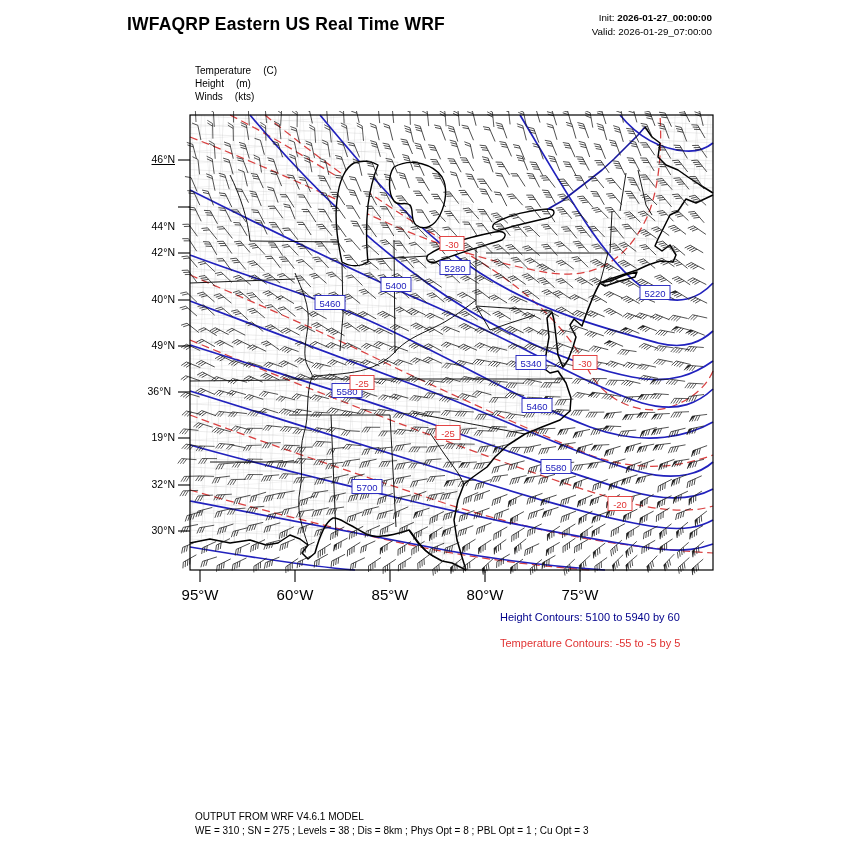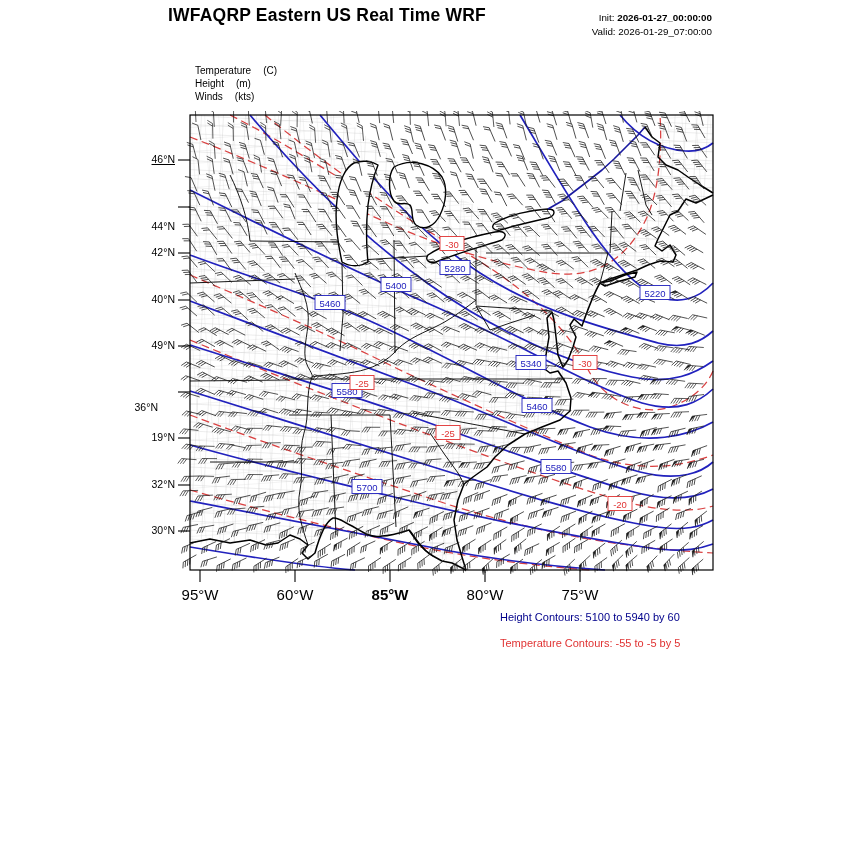--- a/index.html
+++ b/index.html
@@ -1,18 +1,18 @@
 <!DOCTYPE html>
 <html><head>
 <meta charset="utf-8">
 <style>
   html,body{margin:0;padding:0;background:#fff;}
   #page{position:relative;width:850px;height:850px;background:#ffffff;overflow:hidden;
         font-family:"Liberation Sans", sans-serif;color:#000;}
-  #title{position:absolute;left:127px;top:5px;width:400px;text-align:center;
+  #title{position:absolute;left:127px;top:14px;width:400px;
          font-size:17.5px;font-weight:bold;letter-spacing:0.2px;}
   #runinfo{position:absolute;right:138px;top:11px;text-align:right;font-size:9.8px;line-height:13.5px;}
   #runinfo .b{font-weight:bold;}
   #legend{position:absolute;left:195px;top:64px;font-size:10px;line-height:13px;}
   .legrow .unit{display:inline-block;margin-left:12px;}
   #mapwrap{position:absolute;left:174px;top:111px;}
   .latlab{position:absolute;width:36px;text-align:right;font-size:10.5px;}
   .lonlab{position:absolute;width:50px;text-align:center;font-size:15px;}
   #notes{position:absolute;left:500px;top:604px;font-size:11px;line-height:26px;}
   #note-height{color:#00008b;}
@@ -2950,30 +2950,34 @@
         </g>
       </svg>
   </div>
 
   <div id="axislabels">
       <div class="latlab" style="left: 139px; top: 153px; text-decoration: underline;">46°N</div>
       <div class="latlab" style="left: 139px; top: 212px; margin-top: 8px;">44°N</div>
       <div class="latlab" style="left: 139px; top: 246px;">42°N</div>
       <div class="latlab" style="left: 139px; top: 293px;">40°N</div>
       <div class="latlab" style="left: 139px; top: 339px;">49°N</div>
-      <div class="latlab" style="left: 122px; top: 385px; margin-top: 16px;">36°N</div>
+      <div class="latlab" style="left: 135px; top: 385px;">36°N</div>
       <div class="latlab" style="left: 139px; top: 431px;">19°N</div>
       <div class="latlab" style="left: 139px; top: 478px;">32°N</div>
       <div class="latlab" style="left: 139px; top: 524px;">30°N</div>
       <div class="lonlab" style="left: 175px; top: 586px;">95°W</div>
       <div class="lonlab" style="left: 270px; top: 586px;">60°W</div>
-      <div class="lonlab" style="left: 365px; top: 586px; font-weight: bold;">85°W</div>
+      <div class="lonlab" style="left: 365px; top: 586px;">85°W</div>
       <div class="lonlab" style="left: 460px; top: 586px;">80°W</div>
       <div class="lonlab" style="left: 555px; top: 586px;">75°W</div>
     </div>
 
   <div id="notes">
     <div id="note-height">Height Contours: 5100 to 5940 by 60</div>
     <div id="note-temp">Temperature Contours: -55 to -5 by 5</div>
   </div>
 
+  <div id="footer">
+    <div>OUTPUT FROM WRF V4.6.1 MODEL</div>
+    <div>WE = 310 ; SN = 275 ; Levels = 38 ; Dis = 8km ; Phys Opt = 8 ; PBL Opt = 1 ; Cu Opt = 3</div>
+  </div>
 
 </div>
 
 </body></html>

